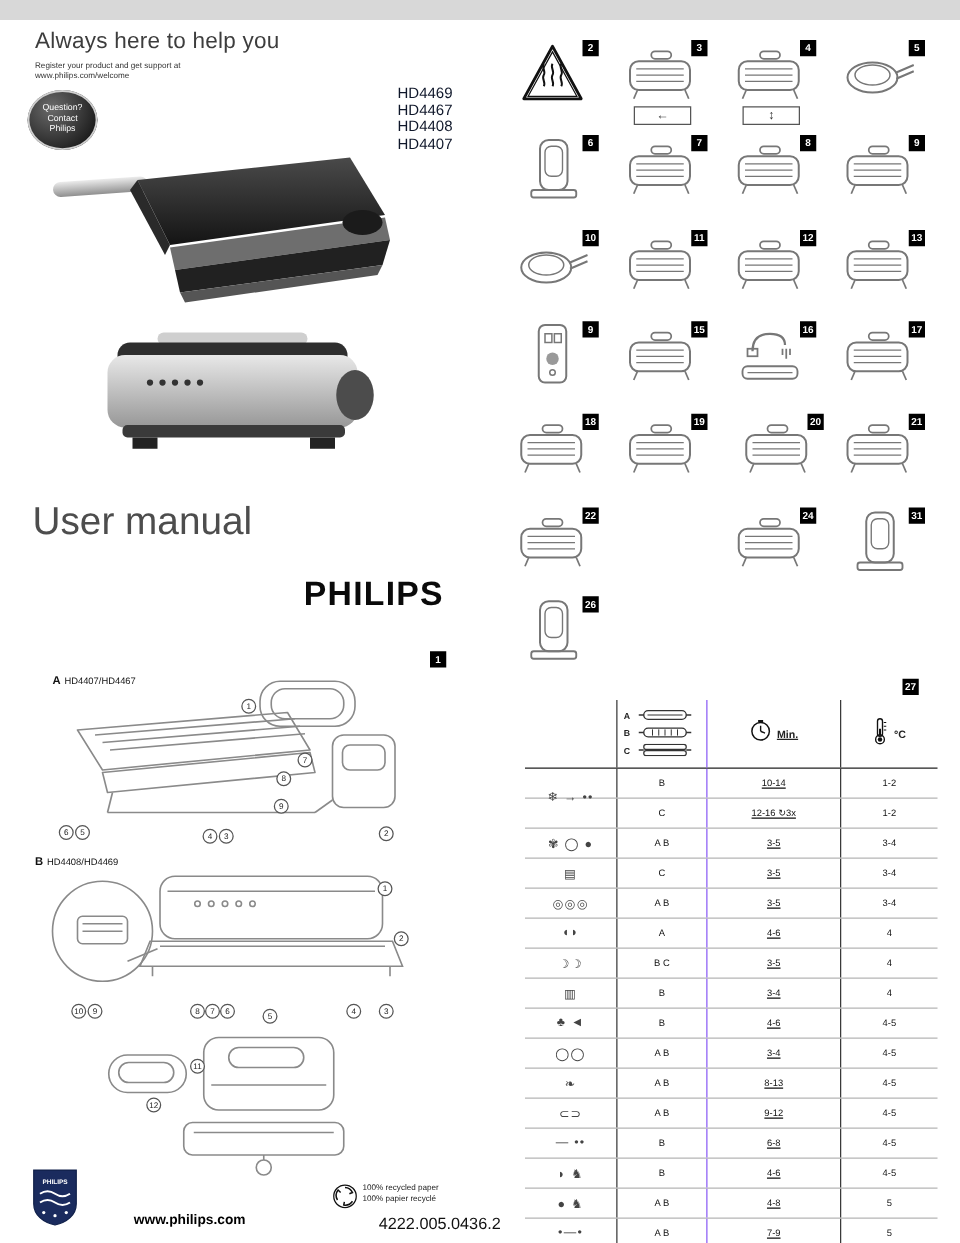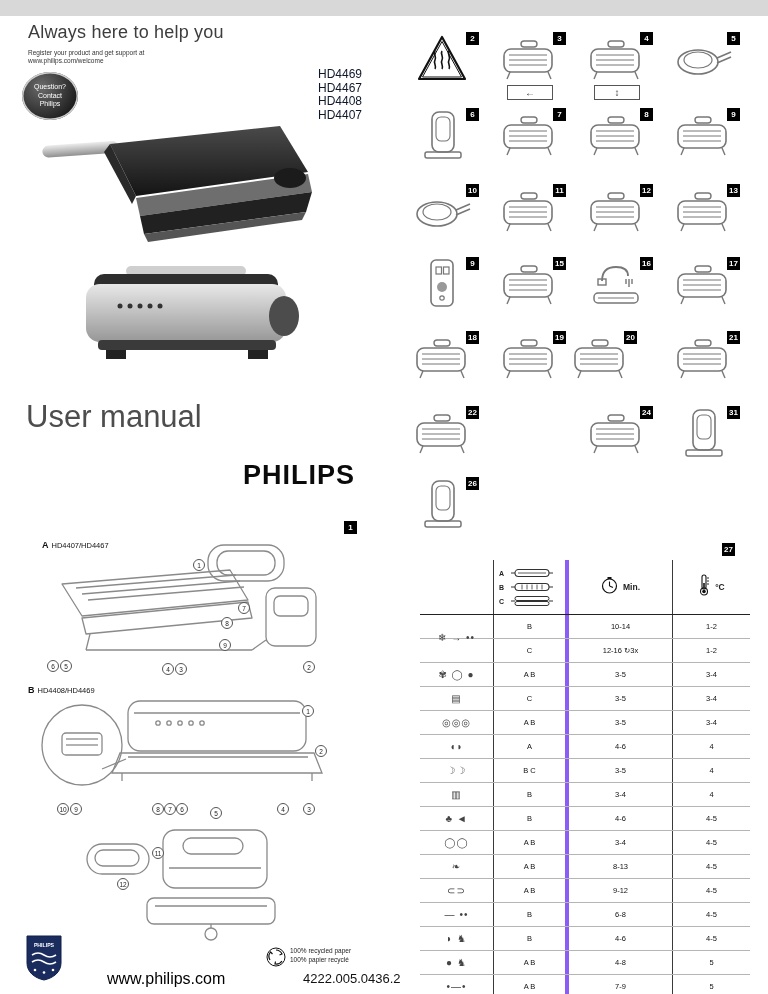--- a/index.html
+++ b/index.html
@@ -33,32 +33,32 @@
   .sub-box { position: absolute; left: 16px; top: 55px; width: 46px; height: 15px; border: 1.2px solid #555;
     display: flex; align-items: center; justify-content: center; font-size: 10px; color: #333; }
   .step-badge { left: 62px; top: 2px; }
 
   .cook-table { position: absolute; left: 420px; top: 544px; width: 330px; }
   .t-header { display: flex; height: 55px; border-bottom: 1.5px solid #222; }
   .t-row { display: flex; height: 24px; border-bottom: 1px solid #b5b5b5; }
   .t-cell { display: flex; align-items: center; justify-content: center; height: 100%; }
   .t-col-icon { width: 73px; }
   .t-col-plates { width: 72px; border-left: 1px solid #3a3a3a; }
-  .t-col-time { width: 107px; border-left: 4px solid #8b5cf6; }
+  .t-col-time { width: 107px; border-left: 1px solid #8b5cf6; text-decoration: underline; }
   .t-col-temp { width: 78px; border-left: 1px solid #3a3a3a; }
   .t-header .t-col-plates { flex-direction: column; align-items: flex-start; justify-content: center; padding-left: 5px; }
   .plate-line { display: flex; align-items: center; gap: 4px; height: 14px; }
   .plate-letter { font-size: 7px; font-weight: bold; width: 7px; }
   .hdr-group { display: flex; align-items: center; gap: 5px; }
   .hdr-txt { font-size: 8.5px; font-weight: bold; }
   .t-row .t-cell { font-size: 7.5px; color: #111; }
   .food-glyph { font-size: 10px; color: #444; letter-spacing: 1px; }
   .span-down { transform: translateY(11px); display: inline-block; }
 
-  .footer-web { left: 107px; top: 954px; font-size: 16px; font-weight: normal; color: #000; }
+  .footer-web { left: 107px; top: 954px; font-size: 11px; font-weight: bold; color: #000; }
   .recycle-row { left: 266px; top: 931px; display: flex; gap: 4px; align-items: flex-start; }
   .recycle-text { font-size: 6.5px; line-height: 8.5px; color: #222; }
   .doc-number { left: 303px; top: 955px; font-size: 13px; color: #111; }
 </style>
 </head>
 <body>
 
 <div class="page">
 
   <div class="abs tagline">Always here to help you</div>
@@ -419,21 +419,21 @@
             <line x1="11" y1="21" x2="49" y2="21" stroke="#777" stroke-width="1"></line>
             <line x1="11" y1="26" x2="49" y2="26" stroke="#777" stroke-width="1"></line>
             <line x1="11" y1="31" x2="49" y2="31" stroke="#777" stroke-width="1"></line>
             <rect x="23" y="7" width="16" height="6" rx="3" fill="none" stroke="#777" stroke-width="1.4"></rect>
             <line x1="12" y1="38" x2="9" y2="45" stroke="#777" stroke-width="1.4"></line>
             <line x1="50" y1="38" x2="53" y2="45" stroke="#777" stroke-width="1.4"></line>
           </svg>
         </div>
         <div class="badge-sq step-badge">19</div>
       </div>
-      <div class="step-cell" style="left: 562px; top: 313px;">
+      <div class="step-cell" style="left: 584px; top: 313px;">
         <div class="step-art">
           <svg width="62" height="50" viewBox="0 0 62 50">
             <rect x="6" y="15" width="48" height="23" rx="7" fill="none" stroke="#777" stroke-width="1.6"></rect>
             <line x1="11" y1="21" x2="49" y2="21" stroke="#777" stroke-width="1"></line>
             <line x1="11" y1="26" x2="49" y2="26" stroke="#777" stroke-width="1"></line>
             <line x1="11" y1="31" x2="49" y2="31" stroke="#777" stroke-width="1"></line>
             <rect x="23" y="7" width="16" height="6" rx="3" fill="none" stroke="#777" stroke-width="1.4"></rect>
             <line x1="12" y1="38" x2="9" y2="45" stroke="#777" stroke-width="1.4"></line>
             <line x1="50" y1="38" x2="53" y2="45" stroke="#777" stroke-width="1.4"></line>
           </svg>

